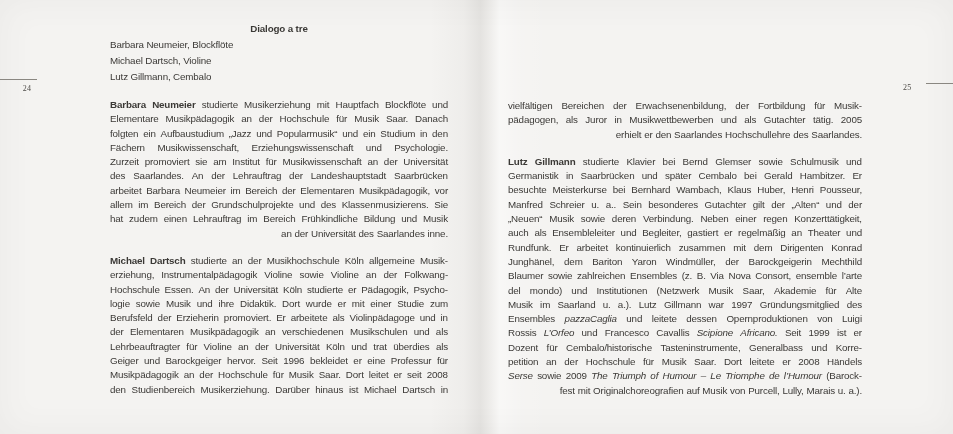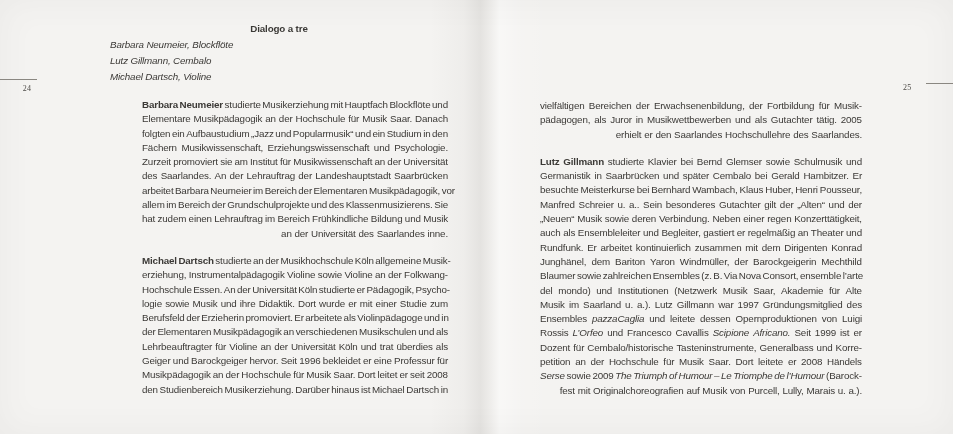--- a/index.html
+++ b/index.html
@@ -34,23 +34,23 @@
   }
   .pageno.left{left:18px;top:84px;width:18px;text-align:center;}
   .pageno.right{left:903px;top:83px;width:20px;text-align:left;}
 
   .col{position:absolute;font-size:9.8px;letter-spacing:-0.15px;}
   .col.left-col{left:110px;top:21px;width:338px;}
   .col.right-col{left:508px;top:99px;width:354px;}
 
   .header{margin-bottom:13px;}
   .title{font-weight:bold;line-height:16px;height:16px;text-align:center;}
-  .performer{font-style:italic;line-height:16px;height:16px;}
-
-  .para{margin-bottom:13px;margin-left:32px;}
+  .performer{line-height:16px;height:16px;}
+
+  .para{margin-bottom:13px;}
   .line{
     display:flex;justify-content:space-between;column-gap:1.5px;
     height:14.3px;line-height:14.3px;white-space:nowrap;
   }
   .line.last{justify-content:flex-end;column-gap:2.8px;}
   .line span{display:inline-block;}
   .line span.b{font-weight:bold;}
   .line span.i{font-style:italic;}
 </style>
 </head>
@@ -63,22 +63,22 @@
   <div class="pageno-rule left"></div>
   <div class="pageno left">24</div>
 
   <div class="pageno-rule right"></div>
   <div class="pageno right">25</div>
 
   <div class="col left-col">
     <div class="header">
       <div class="title">Dialogo a tre</div>
       <div class="performer">Barbara Neumeier, Blockflöte</div>
+      <div class="performer">Michael Dartsch, Violine</div>
       <div class="performer">Lutz Gillmann, Cembalo</div>
-      <div class="performer">Michael Dartsch, Violine</div>
     </div>
     <div class="para">
         <div class="line">
           <span class="b">Barbara</span>
           <span class="b">Neumeier</span>
           <span>studierte</span>
           <span>Musikerziehung</span>
           <span>mit</span>
           <span>Hauptfach</span>
           <span>Blockflöte</span>

